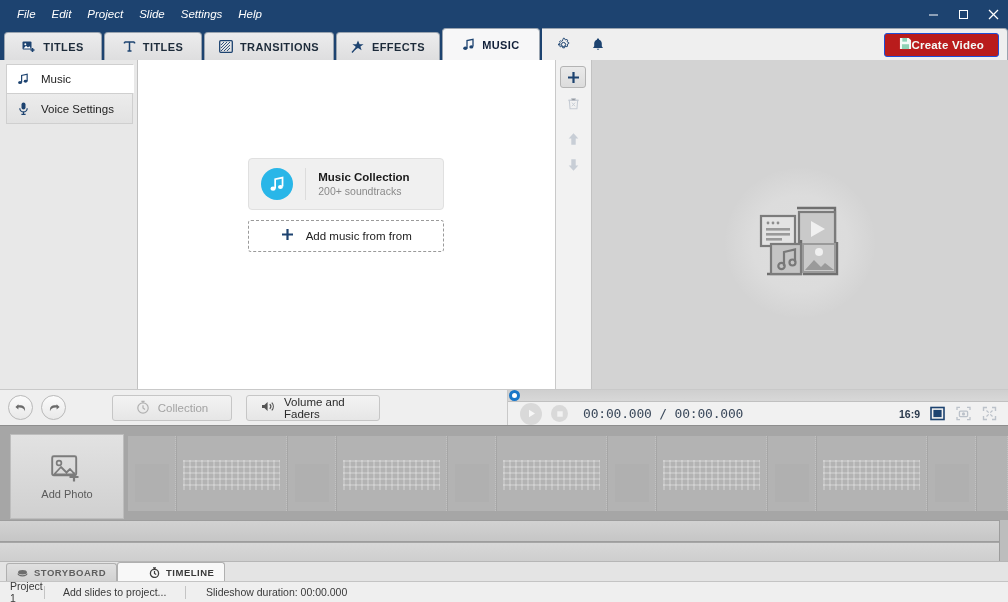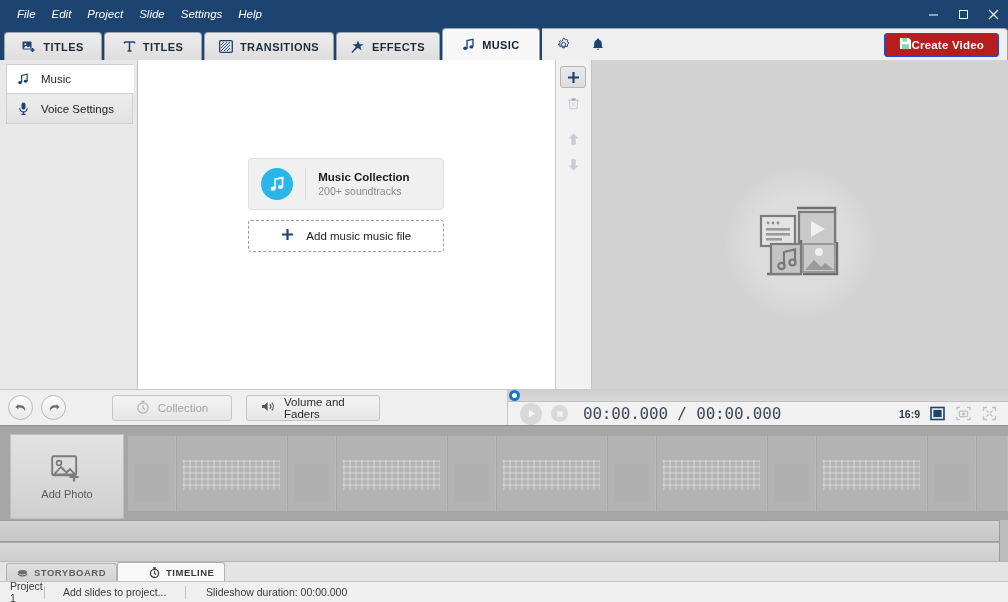--- a/index.html
+++ b/index.html
@@ -219,21 +219,21 @@
     flex: 1; display: flex; align-items: center; padding: 0 10px 0 12px; gap: 9px;
   }
   .tp-btn {
     width: 22px; height: 22px; border-radius: 50%;
     background: #d9d9d9; display: flex; align-items: center;
     justify-content: center; color: #fbfbfb; cursor: default;
   }
   .tp-btn.small { width: 17px; height: 17px; }
   .timecode {
     font-family: "DejaVu Sans Mono", monospace;
-    font-size: 16px; color: #3c4a5c; margin-left: 6px; letter-spacing: -.2px;
+    font-size: 13px; color: #3c4a5c; margin-left: 6px; letter-spacing: -.2px;
   }
   .tp-right { margin-left: auto; display: flex; align-items: center; gap: 9px; }
   .ratio { font-size: 10.5px; font-weight: bold; color: #2b3a4d; }
   .sq-icon { width: 17px; height: 17px; display: flex; align-items: center; justify-content: center; color: #1d4370; cursor: default; }
   .sq-icon.dim { color: #b9c0c8; }
 
   
   .timeline {
     position: absolute; left: 0; top: 425px; width: 1008px; height: 136px;
     background: #a6a6a6;
@@ -461,21 +461,21 @@
             <div class="mcard-sub">200+ soundtracks</div>
           </div>
         </div>
 
         <div class="addfile">
           <span class="plus">
             <svg width="13" height="13" viewBox="0 0 13 13">
                 <path d="M6.5 1v11M1 6.5h11" stroke="#1d4370" stroke-width="2.2"></path>
               </svg>
           </span>
-          <span>Add music music file</span>
+          <span>Add music from from</span>
         </div>
       </div>
 
       <div class="durations">
         <div>Total music duration: 0:00:00</div>
         <div>Slideshow duration: 0:00:00</div>
       </div>
     </div>
 
     <div class="vtools">

